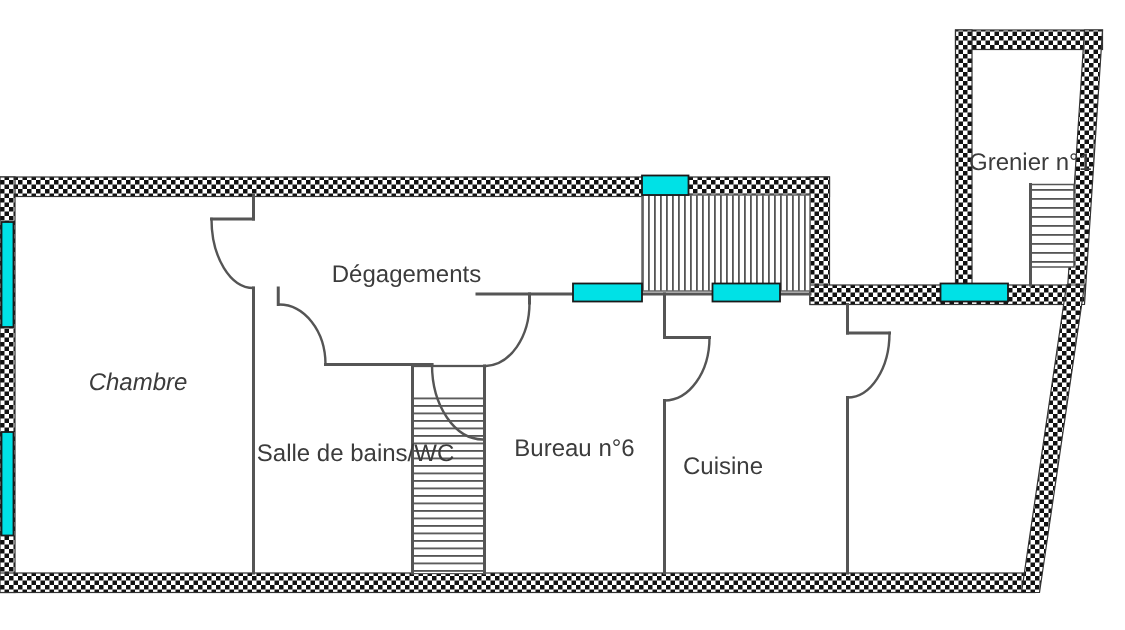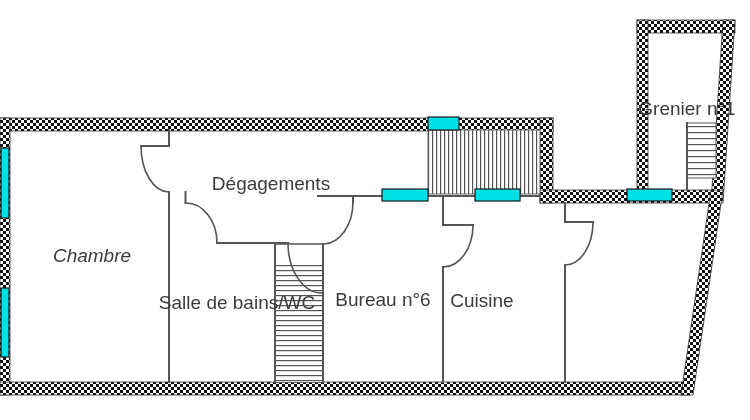--- a/index.html
+++ b/index.html
@@ -1,20 +1,20 @@
 <!DOCTYPE html>
 <html><head>
 <meta charset="utf-8">
 <style>
   html,body{margin:0;padding:0;background:#fff;}
   #stage{position:relative;width:750px;height:420px;background:#ffffff;overflow:hidden;
          font-family:"Liberation Sans", sans-serif;}
   #plan-svg{position:absolute;left:0;top:0;}
   .room-label{position:absolute;transform:translate(-50%,-50%);white-space:nowrap;
-              font-size:19px;color:#3c3c3c;letter-spacing:0px;}
+              font-size:16px;color:#3c3c3c;letter-spacing:0px;}
 </style>
 </head>
 <body>
 
 <div id="stage">
 
   <svg id="plan-svg" width="750" height="420" viewBox="0 0 750 420">
     <defs>
       <pattern id="hatch" width="6" height="6" patternUnits="userSpaceOnUse">
         <rect width="6" height="6" fill="#ffffff"></rect>
@@ -88,15 +88,15 @@
       <rect x="382" y="189" width="46" height="12" fill="#00e1e6"></rect>
       <rect x="475" y="189" width="45" height="12" fill="#00e1e6"></rect>
       <rect x="627" y="189" width="45" height="12" fill="#00e1e6"></rect>
     </g>
   </svg>
 
   <div class="room-label" style="left:92px;top:256px;font-style:italic;">Chambre</div>
   <div class="room-label" style="left:237px;top:303px;">Salle de bains/WC</div>
   <div class="room-label" style="left:271px;top:184px;">Dégagements</div>
   <div class="room-label" style="left:383px;top:300px;">Bureau n°6</div>
-  <div class="room-label" style="left:482px;top:301px;">Cuisine</div>
+  <div class="room-label" style="left:482px;top:312px;">Cuisine</div>
   <div class="room-label" style="left:687px;top:109px;">Grenier n°1</div>
 </div>
 
 </body></html>

